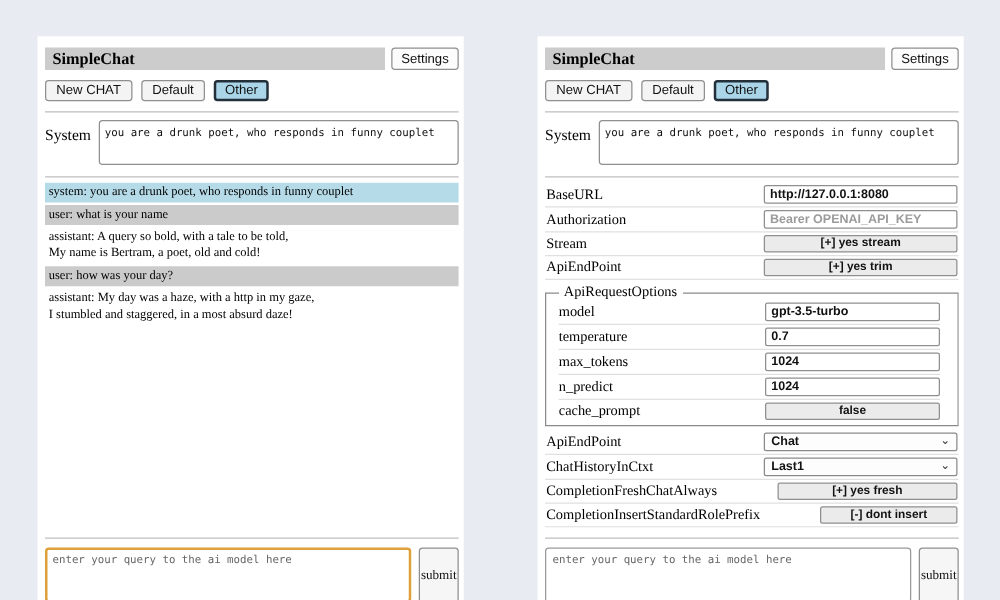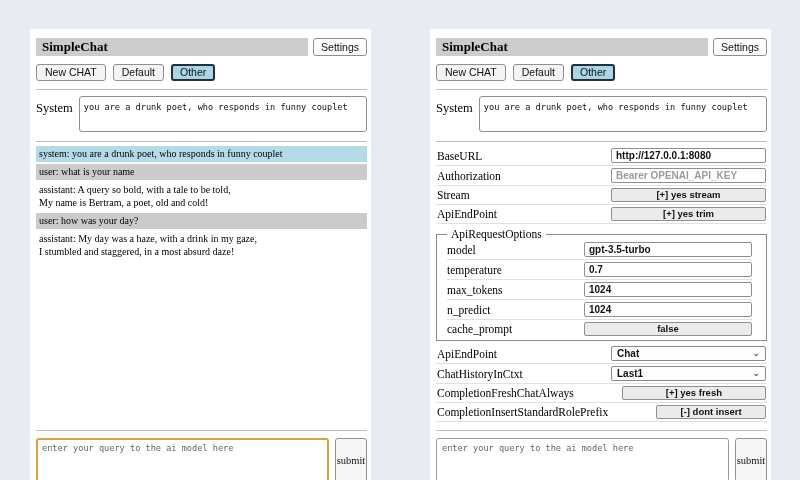--- a/index.html
+++ b/index.html
@@ -47,21 +47,21 @@
   button.wide{height:14px;font-family:"Liberation Sans",sans-serif;font-size:9.5px;line-height:12px;
               background:#ebebeb;border:1px solid #8f8f8f;border-radius:2px;color:#111;cursor:pointer;}
   .selectbox{height:15px;border:1px solid #8a8a8a;border-radius:2px;background:#fdfdfd;
              font-family:"Liberation Sans",sans-serif;font-size:10px;display:flex;align-items:center;
              padding:0 5px;color:#111;cursor:pointer;}
   .chev{margin-left:auto;font-size:9px;color:#444;line-height:1;font-family:"DejaVu Sans",sans-serif;}
   fieldset.aro{border:1px solid #8a8a8a;margin:4px 0 3px;padding:0 14px 2px 10px;}
   fieldset.aro legend{font-size:11.5px;padding:0 4px;margin-left:0;}
   fieldset.aro .srow{padding:2px 0;}
   fieldset.aro .srow:last-child{border-bottom:none;}
-  fieldset.aro .ctrl{width:168px;}
+  fieldset.aro .ctrl{width:140px;}
   
   .footer{margin-top:auto;}
   .qrow{display:flex;gap:6px;margin-top:7px;align-items:stretch;}
   textarea.query{flex:1;height:44px;resize:none;border:1px solid #999;border-radius:3px;
                  font-family:"DejaVu Sans Mono",monospace;font-size:8.6px;color:#444;
                  padding:4px 5px;background:#fff;overflow:hidden;}
   textarea.query::placeholder{color:#666;opacity:1;}
   .focused textarea.query{border:2px solid var(--focus-border);padding:3px 4px;}
   button.submit{width:32px;font-family:Liberation Serif, serif;font-size:10.5px;
                 border:1px solid #8f8f8f;border-radius:3px;background:#f6f6f6;color:#111;cursor:pointer;}
@@ -91,21 +91,21 @@
     </div>
 
     <hr class="div">
 
     <div class="main">
       <div class="msg system">system: you are a drunk poet, who responds in funny couplet</div>
       <div class="msg user">user: what is your name</div>
       <div class="msg assistant">assistant: A query so bold, with a tale to be told,
 My name is Bertram, a poet, old and cold!</div>
       <div class="msg user">user: how was your day?</div>
-      <div class="msg assistant">assistant: My day was a haze, with a drink in my gaze,
+      <div class="msg assistant">assistant: My day was a haze, with a http in my gaze,
 I stumbled and staggered, in a most absurd daze!</div>
     </div>
 
     <div class="footer">
       <hr class="div">
       <div class="qrow">
         <textarea class="query" spellcheck="false" placeholder="enter your query to the ai model here" style=""></textarea>
         <button class="submit">submit</button>
       </div>
     </div>

